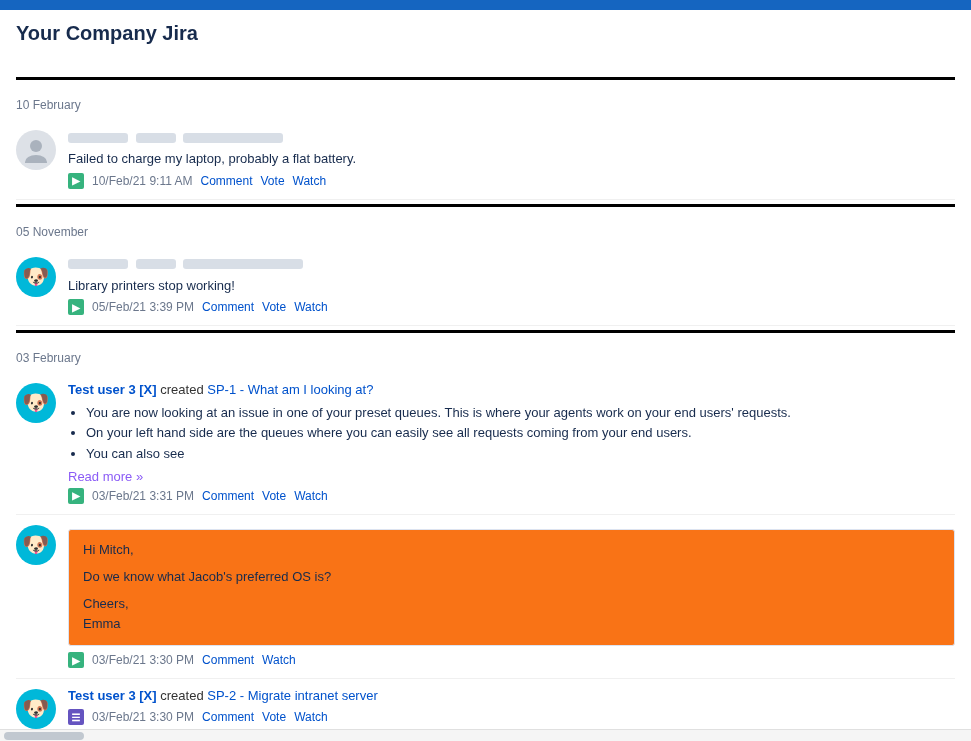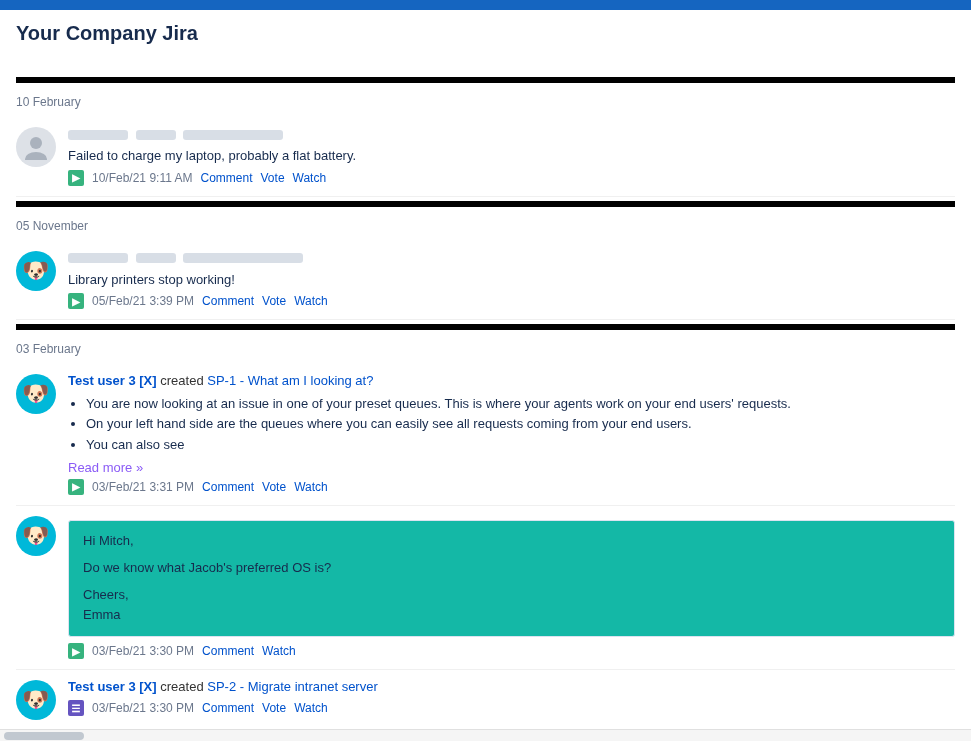--- a/index.html
+++ b/index.html
@@ -24,22 +24,22 @@
       margin-bottom: 32px;
     }
 
     .date-group {
       margin-bottom: 4px;
     }
 
     .date-label {
       font-size: 12px;
       color: #6b778c;
-      padding: 12px 0 4px 0;
-      border-top: 6px solid #000000;
+      padding: 18px 0 4px 0;
+      border-top: 3px solid #000000;
       margin-bottom: 4px;
     }
 
     .activity-item {
       display: flex;
       align-items: flex-start;
       padding: 8px 0 10px 0;
       border-bottom: 1px solid #f0f0f0;
     }
 
@@ -154,21 +154,21 @@
     }
 
     .meta-action {
       color: #0052cc;
       font-size: 12px;
       text-decoration: none;
       cursor: pointer;
     }
 
     .comment-box {
-      background: #14b8a6;
+      background: #f97316;
       border: 1px solid #dce3f0;
       border-radius: 3px;
       padding: 10px 14px;
       margin: 6px 0 6px 0;
       font-size: 13px;
       color: #172b4d;
       line-height: 1.6;
     }
 
     .comment-box p {

